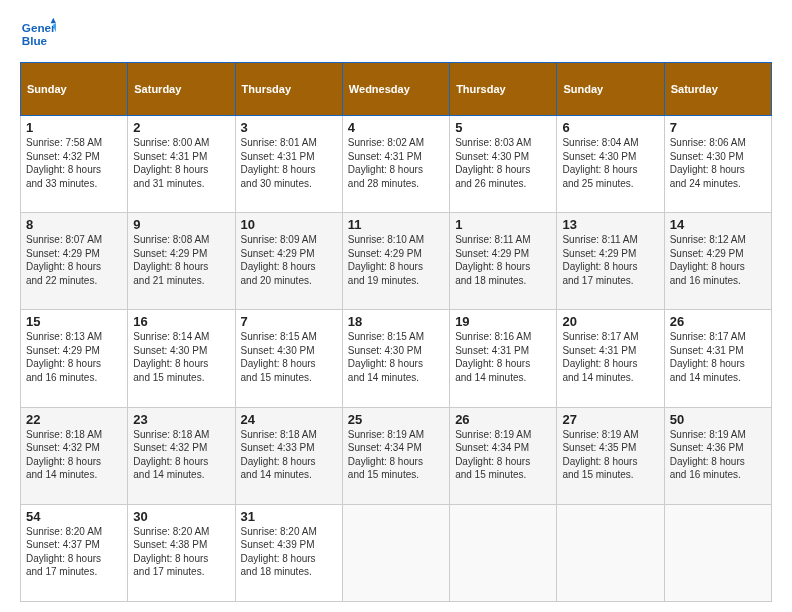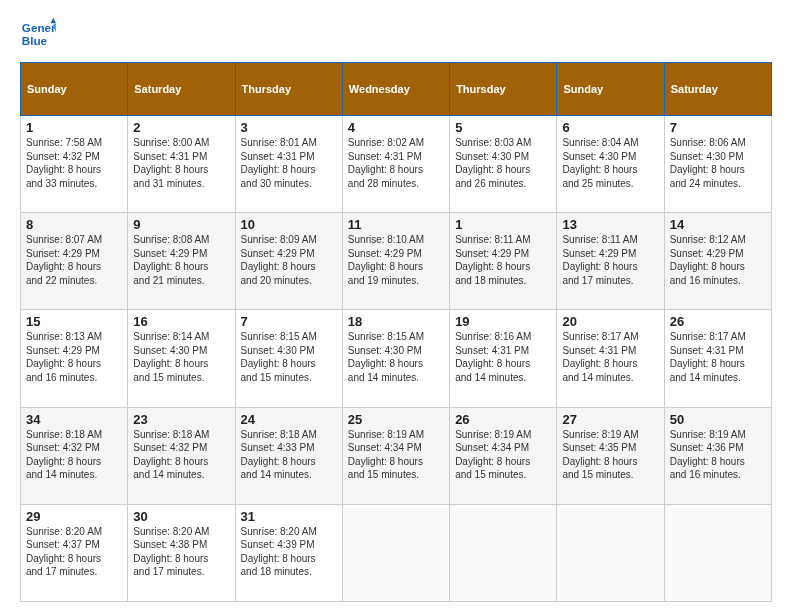--- a/index.html
+++ b/index.html
@@ -140,30 +140,30 @@
         <tr>
           <td><span class="day-num">15</span><span class="day-info">Sunrise: 8:13 AM<br>Sunset: 4:29 PM<br>Daylight: 8 hours<br>and 16 minutes.</span></td>
           <td><span class="day-num">16</span><span class="day-info">Sunrise: 8:14 AM<br>Sunset: 4:30 PM<br>Daylight: 8 hours<br>and 15 minutes.</span></td>
           <td><span class="day-num">7</span><span class="day-info">Sunrise: 8:15 AM<br>Sunset: 4:30 PM<br>Daylight: 8 hours<br>and 15 minutes.</span></td>
           <td><span class="day-num">18</span><span class="day-info">Sunrise: 8:15 AM<br>Sunset: 4:30 PM<br>Daylight: 8 hours<br>and 14 minutes.</span></td>
           <td><span class="day-num">19</span><span class="day-info">Sunrise: 8:16 AM<br>Sunset: 4:31 PM<br>Daylight: 8 hours<br>and 14 minutes.</span></td>
           <td><span class="day-num">20</span><span class="day-info">Sunrise: 8:17 AM<br>Sunset: 4:31 PM<br>Daylight: 8 hours<br>and 14 minutes.</span></td>
           <td><span class="day-num">26</span><span class="day-info">Sunrise: 8:17 AM<br>Sunset: 4:31 PM<br>Daylight: 8 hours<br>and 14 minutes.</span></td>
         </tr>
         <tr>
-          <td><span class="day-num">34</span><span class="day-info">Sunrise: 8:18 AM<br>Sunset: 4:32 PM<br>Daylight: 8 hours<br>and 14 minutes.</span></td>
+          <td><span class="day-num">22</span><span class="day-info">Sunrise: 8:18 AM<br>Sunset: 4:32 PM<br>Daylight: 8 hours<br>and 14 minutes.</span></td>
           <td><span class="day-num">23</span><span class="day-info">Sunrise: 8:18 AM<br>Sunset: 4:32 PM<br>Daylight: 8 hours<br>and 14 minutes.</span></td>
           <td><span class="day-num">24</span><span class="day-info">Sunrise: 8:18 AM<br>Sunset: 4:33 PM<br>Daylight: 8 hours<br>and 14 minutes.</span></td>
           <td><span class="day-num">25</span><span class="day-info">Sunrise: 8:19 AM<br>Sunset: 4:34 PM<br>Daylight: 8 hours<br>and 15 minutes.</span></td>
           <td><span class="day-num">26</span><span class="day-info">Sunrise: 8:19 AM<br>Sunset: 4:34 PM<br>Daylight: 8 hours<br>and 15 minutes.</span></td>
           <td><span class="day-num">27</span><span class="day-info">Sunrise: 8:19 AM<br>Sunset: 4:35 PM<br>Daylight: 8 hours<br>and 15 minutes.</span></td>
           <td><span class="day-num">50</span><span class="day-info">Sunrise: 8:19 AM<br>Sunset: 4:36 PM<br>Daylight: 8 hours<br>and 16 minutes.</span></td>
         </tr>
         <tr>
-          <td><span class="day-num">29</span><span class="day-info">Sunrise: 8:20 AM<br>Sunset: 4:37 PM<br>Daylight: 8 hours<br>and 17 minutes.</span></td>
+          <td><span class="day-num">54</span><span class="day-info">Sunrise: 8:20 AM<br>Sunset: 4:37 PM<br>Daylight: 8 hours<br>and 17 minutes.</span></td>
           <td><span class="day-num">30</span><span class="day-info">Sunrise: 8:20 AM<br>Sunset: 4:38 PM<br>Daylight: 8 hours<br>and 17 minutes.</span></td>
           <td><span class="day-num">31</span><span class="day-info">Sunrise: 8:20 AM<br>Sunset: 4:39 PM<br>Daylight: 8 hours<br>and 18 minutes.</span></td>
           <td class="empty"></td>
           <td class="empty"></td>
           <td class="empty"></td>
           <td class="empty"></td>
         </tr>
       </tbody>
   </table>
 </div>

